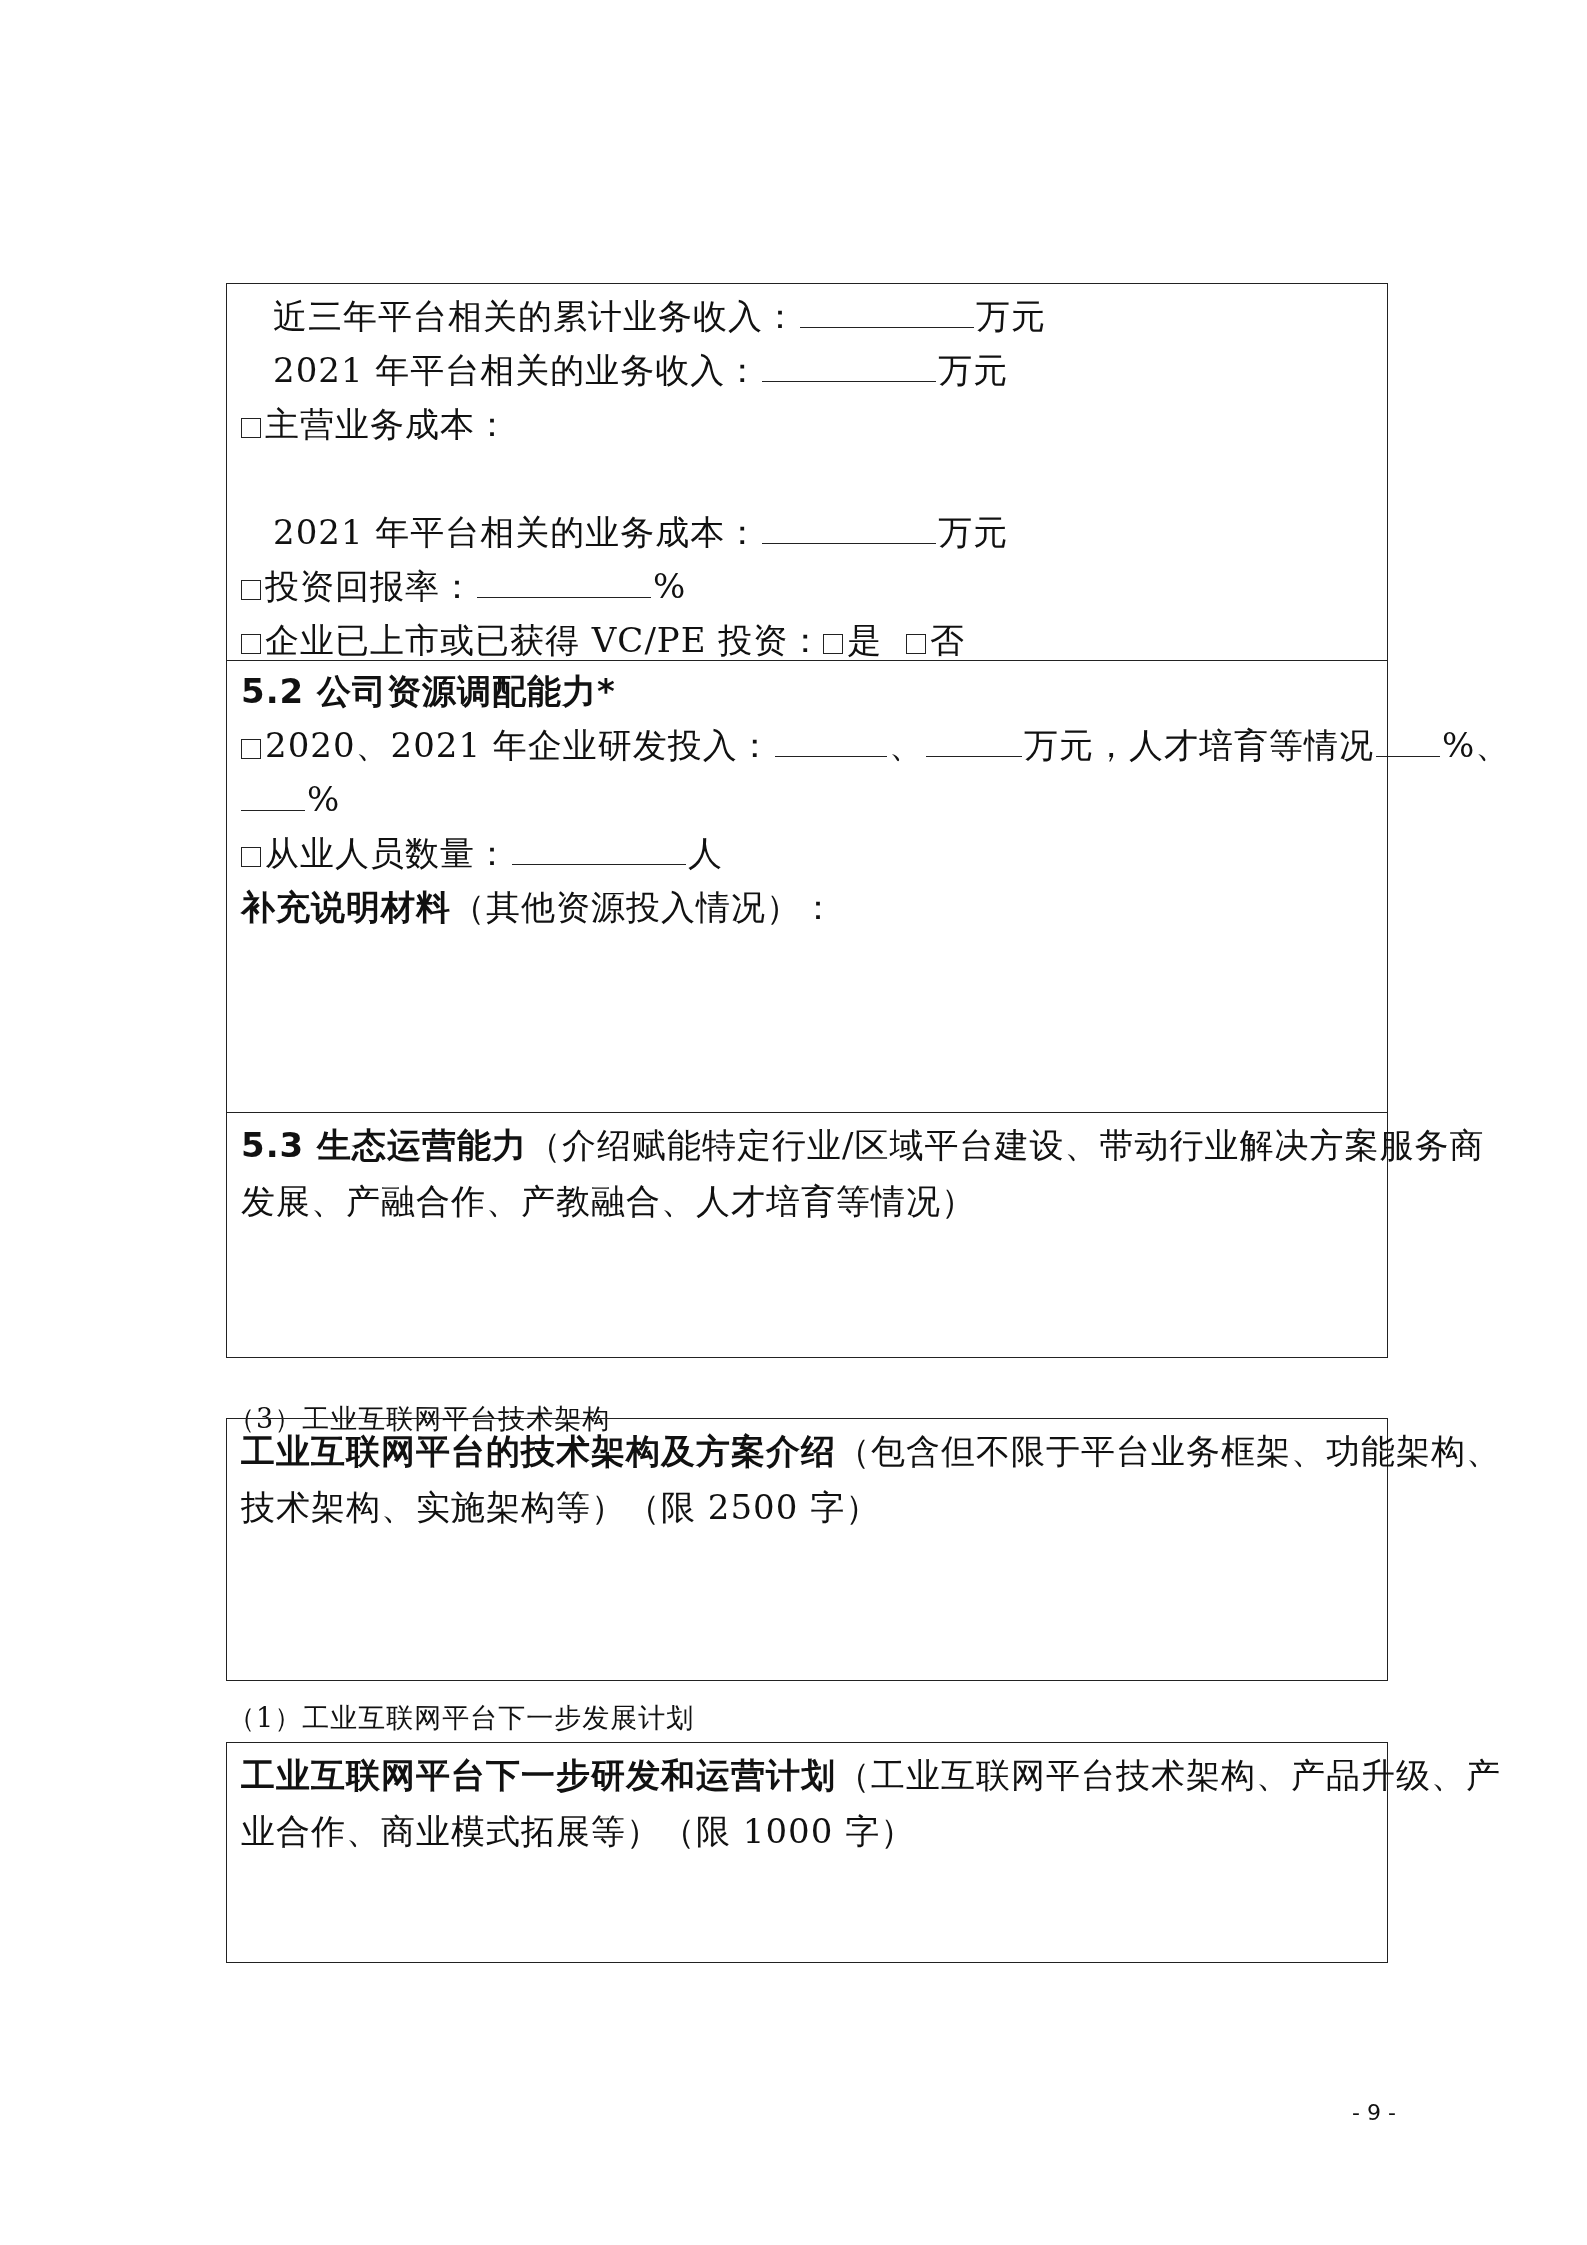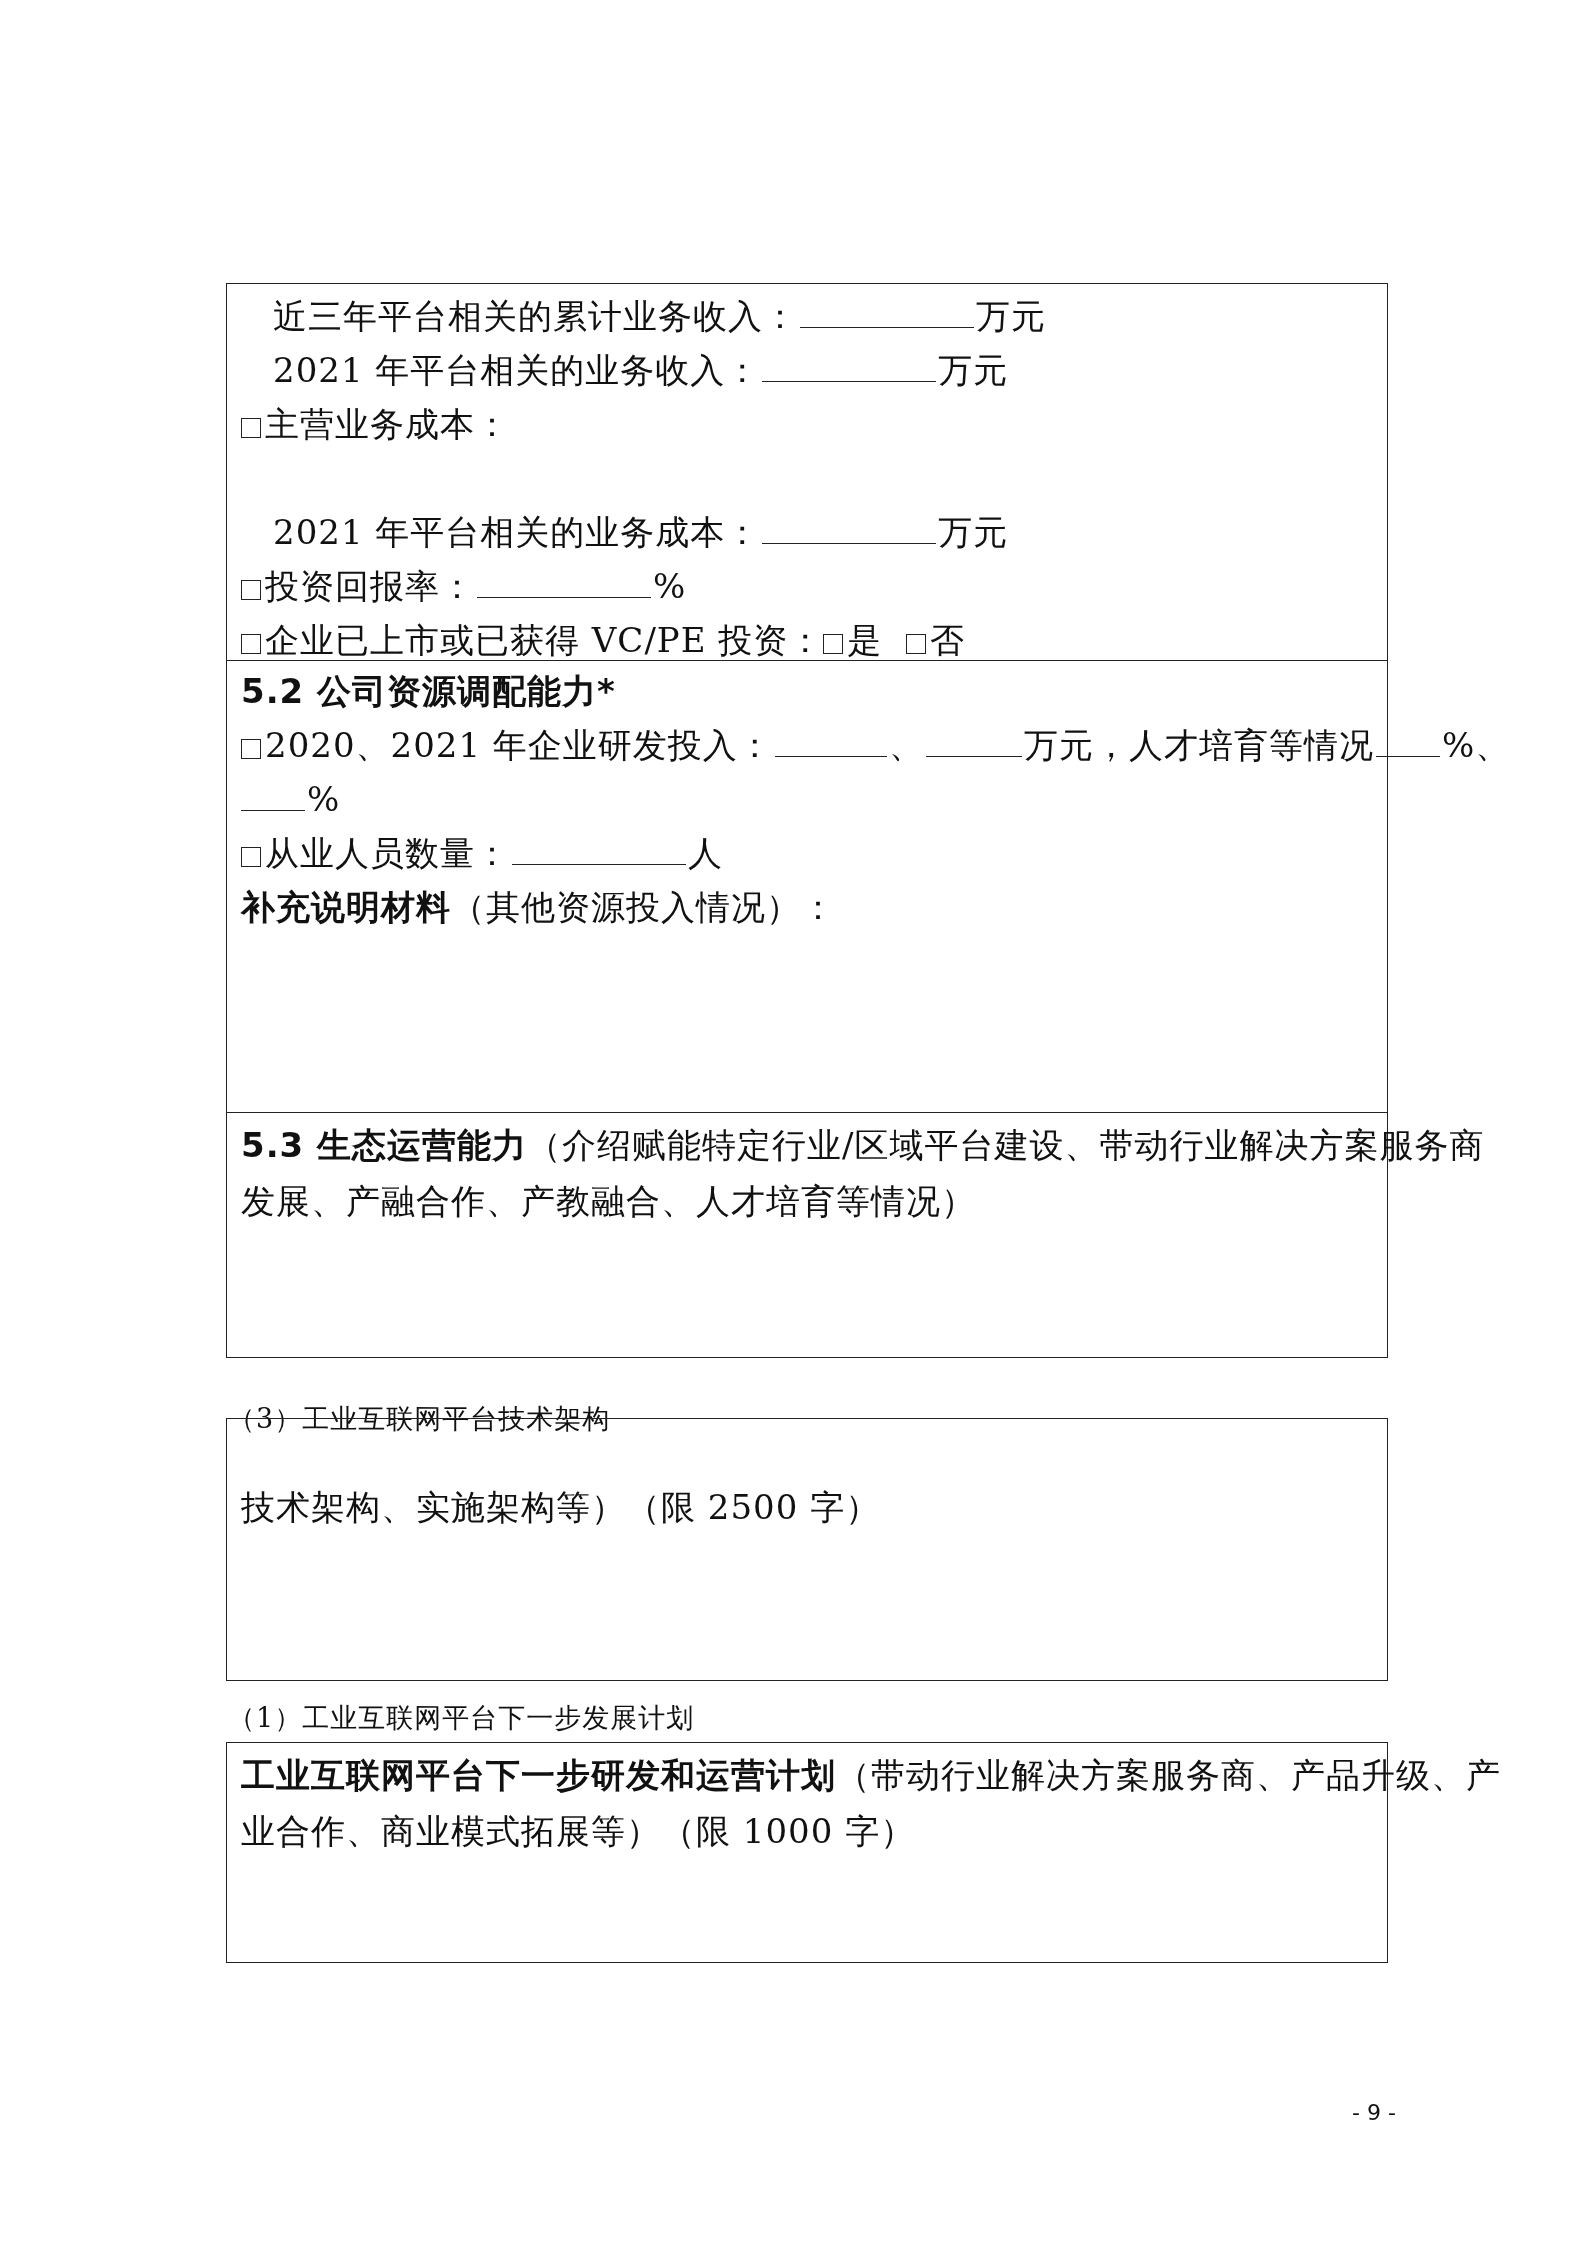--- a/index.html
+++ b/index.html
@@ -85,26 +85,29 @@
     <div class="line" style="top:14px;">
       <span class="b">5.3  生态运营能力</span><span>（介绍赋能特定行业/区域平台建设、带动行业解决方案服务商</span>
     </div>
     <div class="line" style="top:70px;">发展、产融合作、产教融合、人才培育等情况）</div>
     <div style="position:absolute; left:0; right:0; top:112px; bottom:0;"></div>
   </div>
 </div>
 
 <div class="outside" style="top:1377px;margin-top:24px;">（3）工业互联网平台技术架构</div>
 <div class="box" style="top:1418px; height:263px;">
+  <div class="line" style="top:14px;">
+    <span class="b">工业互联网平台的技术架构及方案介绍</span><span>（包含但不限于平台业务框架、功能架构、</span>
+  </div>
   <div class="line" style="top:70px;">技术架构、实施架构等）（限 2500 字）</div>
   <div style="position:absolute; left:0; right:0; top:112px; bottom:0;"></div>
 </div>
 
 <div class="outside" style="top:1700px;">（1）工业互联网平台下一步发展计划</div>
 <div class="box" style="top:1742px; height:221px;">
   <div class="line" style="top:14px;">
-    <span class="b">工业互联网平台下一步研发和运营计划</span><span>（带动行业解决方案服务商、产品升级、产</span>
+    <span class="b">工业互联网平台下一步研发和运营计划</span><span>（工业互联网平台技术架构、产品升级、产</span>
   </div>
   <div class="line" style="top:70px;">业合作、商业模式拓展等）（限 1000 字）</div>
   <div style="position:absolute; left:0; right:0; top:112px; bottom:0;"></div>
 </div>
 
 <div class="pagenum">- 9 -</div>
 
 </body></html>

